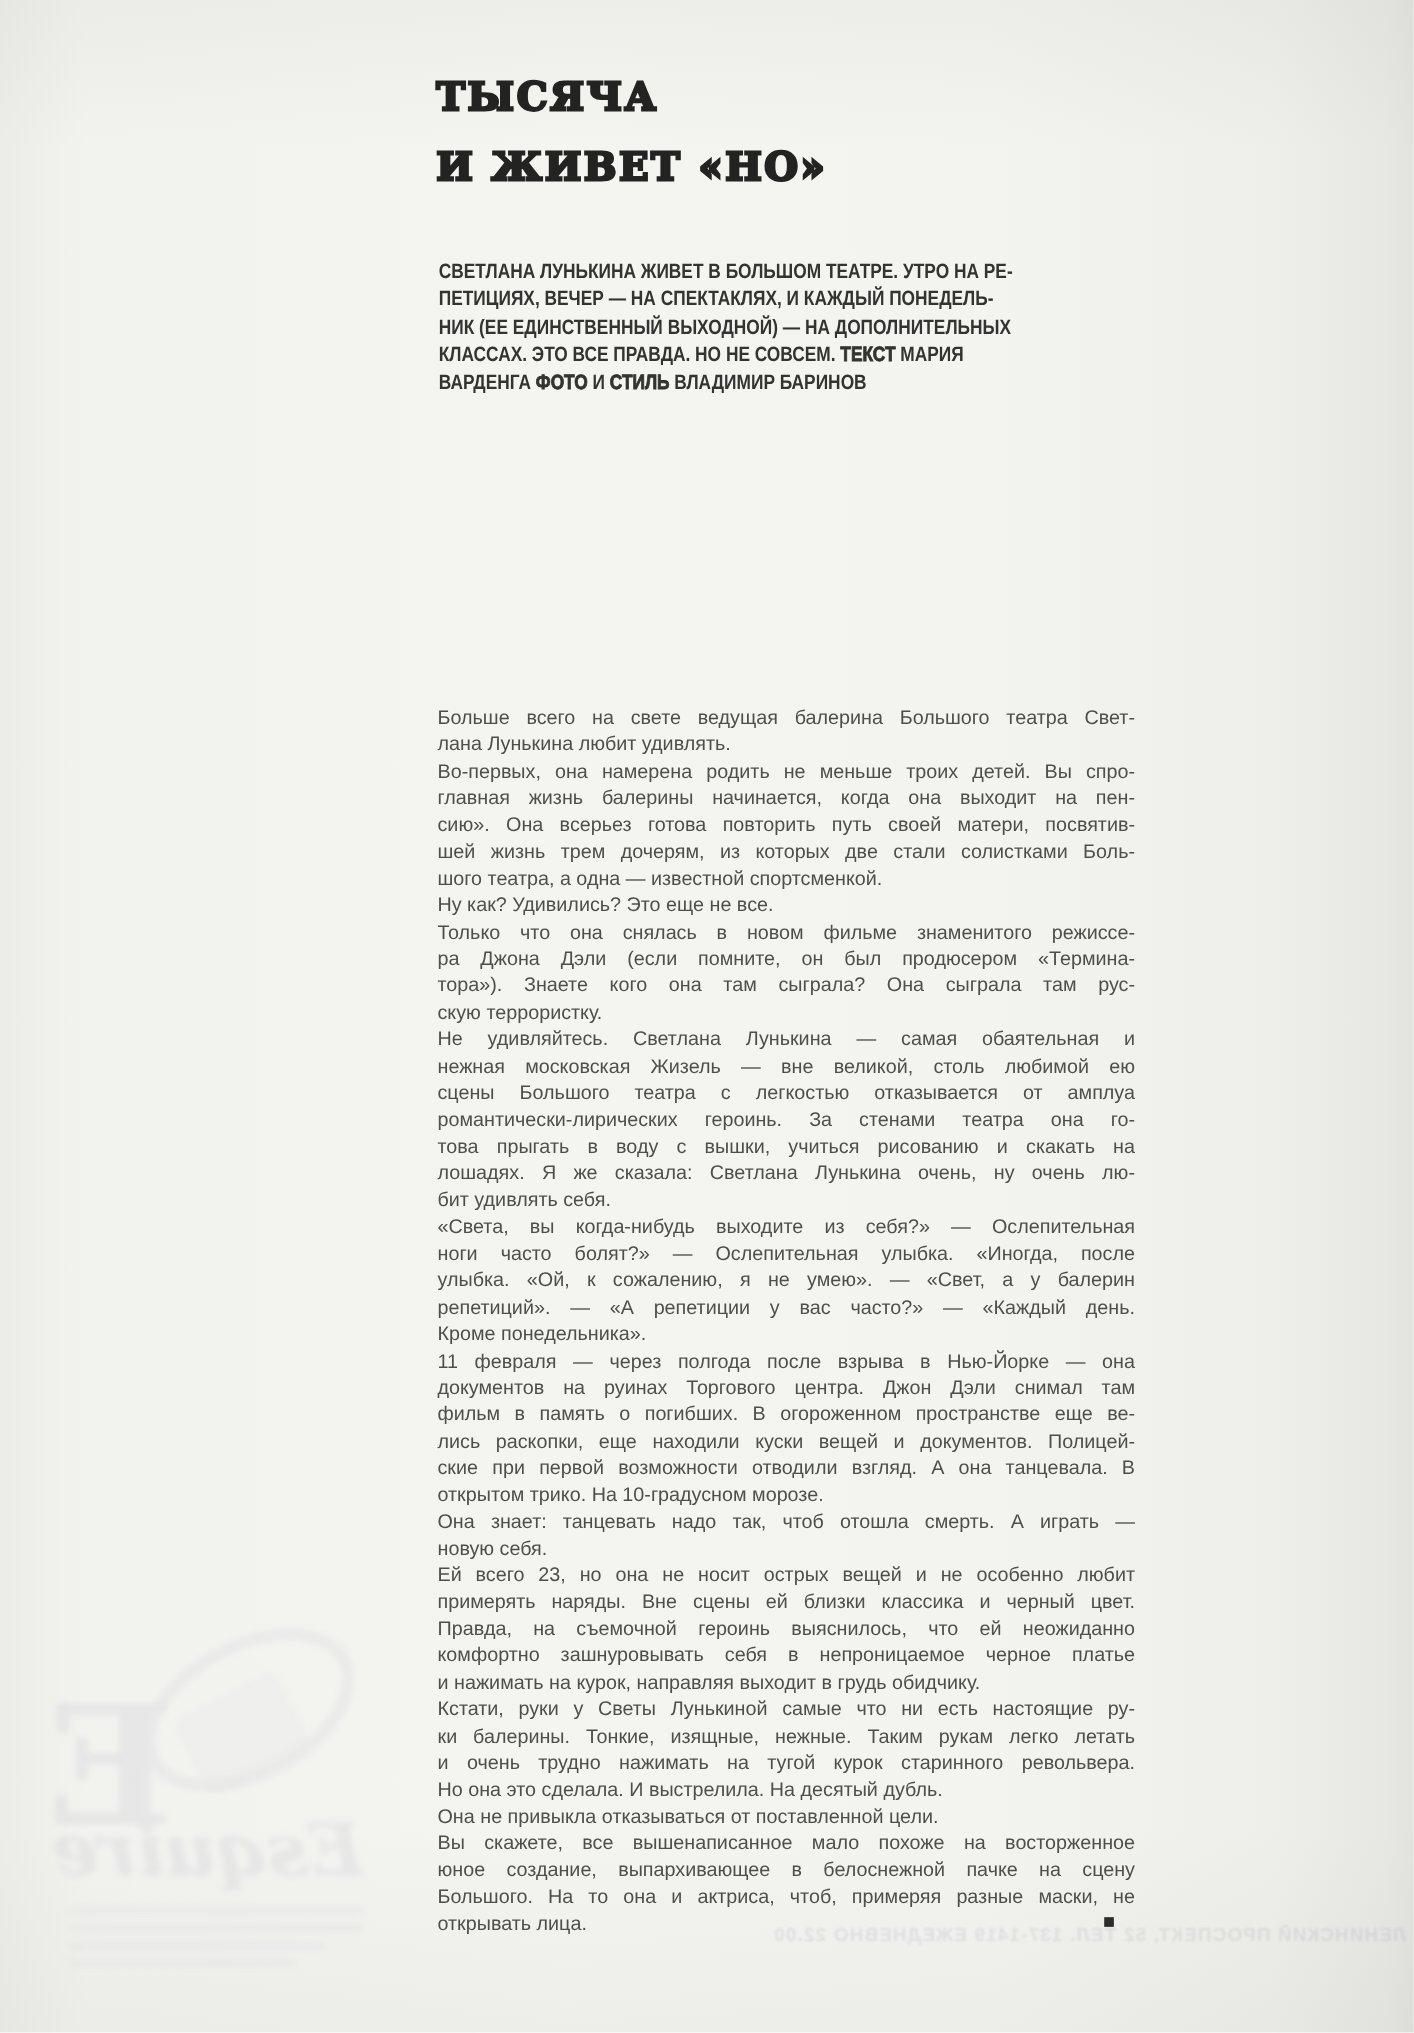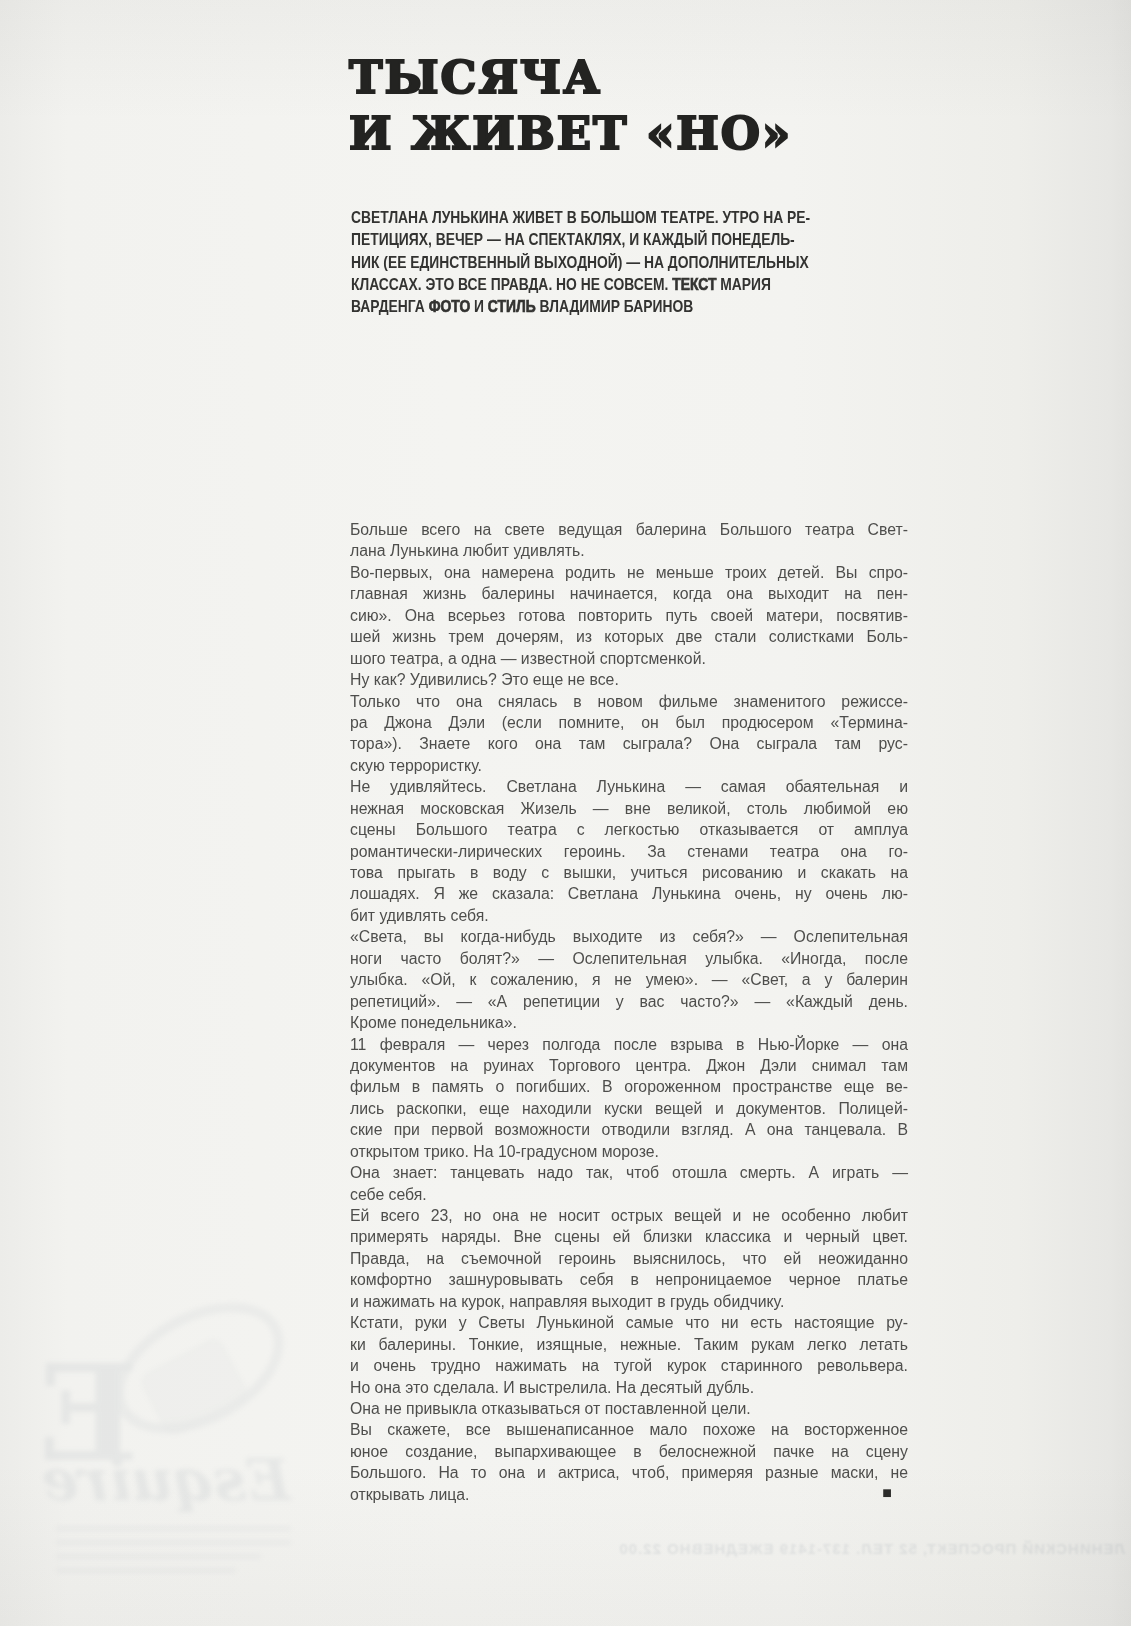--- a/index.html
+++ b/index.html
@@ -11,36 +11,36 @@
   }
   .vignette{
     position:absolute;inset:0;pointer-events:none;
     background:linear-gradient(180deg,rgba(115,115,110,.05) 0,rgba(115,115,110,0) 120px,rgba(115,115,110,0) 90%,rgba(115,115,110,.05) 100%);
   }
   
   .headline{
     position:absolute;left:349px;top:50px;
     color:var(--title-ink,#232321);
     font-family:"DejaVu Serif",serif;font-weight:700;
-    font-size:45px;line-height:56px;letter-spacing:2px;
+    font-size:31px;line-height:56px;letter-spacing:2px;
     -webkit-text-stroke:2.2px currentColor;
     white-space:nowrap;
   }
   
   .intro{
     position:absolute;left:351px;top:206px;width:680px;
     transform:scaleX(.84);transform-origin:0 0;
     color:var(--intro-ink,#333331);
     font-weight:700;font-size:16.5px;line-height:22.3px;
   }
   .intro-line{white-space:nowrap}
   .xb{-webkit-text-stroke:.7px currentColor}
   
   .bodycol{
-    position:absolute;left:350px;top:519px;width:558px;
+    position:absolute;left:350px;top:564px;width:558px;
     color:var(--body-ink,#4e4e4c);
     font-size:15.8px;line-height:21.45px;
   }
   .bline{height:21.45px;text-align:justify;text-align-last:justify;position:relative}
   .bline.end{text-align-last:left}
   .bline.it{}
   .endmark{
     position:absolute;right:16px;top:1px;
     font-size:16px;line-height:16px;font-style:normal;
     color:#2c2c2a;
@@ -116,21 +116,21 @@
     <div class="bline"><span>улыбка. «Ой, к сожалению, я не умею». — «Свет, а у балерин</span></div>
     <div class="bline"><span>репетиций». — «А репетиции у вас часто?» — «Каждый день.</span></div>
     <div class="bline end"><span>Кроме понедельника».</span></div>
     <div class="bline"><span>11 февраля — через полгода после взрыва в Нью-Йорке — она</span></div>
     <div class="bline"><span>документов на руинах Торгового центра. Джон Дэли снимал там</span></div>
     <div class="bline"><span>фильм в память о погибших. В огороженном пространстве еще ве-</span></div>
     <div class="bline"><span>лись раскопки, еще находили куски вещей и документов. Полицей-</span></div>
     <div class="bline"><span>ские при первой возможности отводили взгляд. А она танцевала. В</span></div>
     <div class="bline end"><span>открытом трико. На 10-градусном морозе.</span></div>
     <div class="bline"><span>Она знает: танцевать надо так, чтоб отошла смерть. А играть —</span></div>
-    <div class="bline end"><span>себе себя.</span></div>
+    <div class="bline end"><span>новую себя.</span></div>
     <div class="bline"><span>Ей всего 23, но она не носит острых вещей и не особенно любит</span></div>
     <div class="bline"><span>примерять наряды. Вне сцены ей близки классика и черный цвет.</span></div>
     <div class="bline"><span>Правда, на съемочной героинь выяснилось, что ей неожиданно</span></div>
     <div class="bline"><span>комфортно зашнуровывать себя в непроницаемое черное платье</span></div>
     <div class="bline end"><span>и нажимать на курок, направляя выходит в грудь обидчику.</span></div>
     <div class="bline"><span>Кстати, руки у Светы Лунькиной самые что ни есть настоящие ру-</span></div>
     <div class="bline"><span>ки балерины. Тонкие, изящные, нежные. Таким рукам легко летать</span></div>
     <div class="bline"><span>и очень трудно нажимать на тугой курок старинного револьвера.</span></div>
     <div class="bline end"><span>Но она это сделала. И выстрелила. На десятый дубль.</span></div>
     <div class="bline end"><span>Она не привыкла отказываться от поставленной цели.</span></div>

